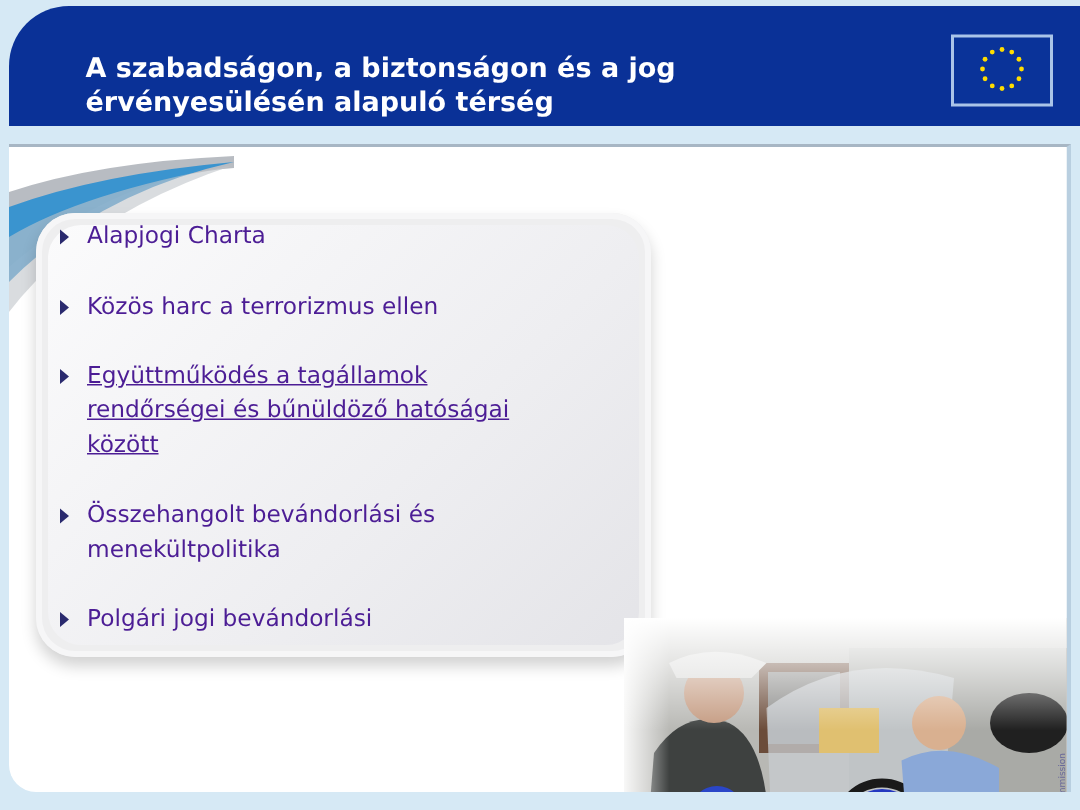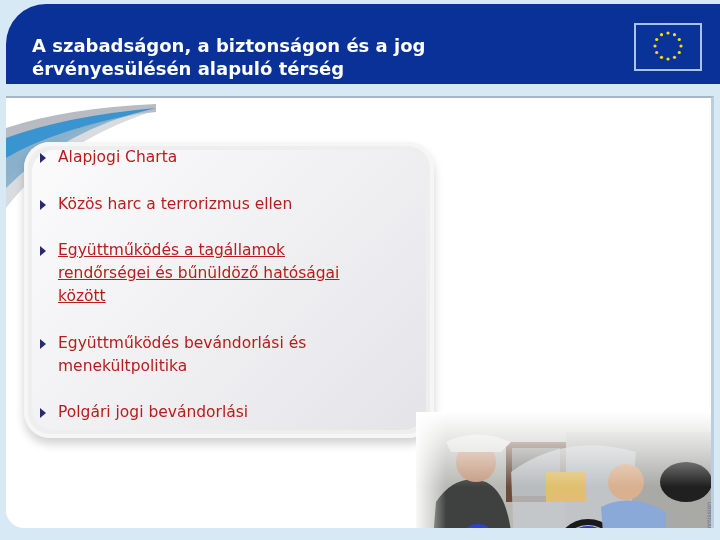--- a/index.html
+++ b/index.html
@@ -11,21 +11,21 @@
     }
     .title-bar {
       position: absolute;
       left: 6px; top: 4px;
       width: 714px; height: 80px;
       background: #0a3197;
       border-top-left-radius: 40px;
     }
     .title-text {
       position: absolute;
-      left: 26px; top: 30px;
+      left: 51px; top: 30px;
       color: #ffffff;
       font-family: "DejaVu Sans", sans-serif;
       font-weight: bold;
       font-size: 18px;
       line-height: 23px;
       white-space: pre-line;
     }
     .eu-flag {
       position: absolute;
       left: 628px; top: 19px;
@@ -60,21 +60,21 @@
       position: absolute;
       left: 8px; top: 8px; right: 8px; bottom: 8px;
       border-radius: 22px;
       background: linear-gradient(135deg, #fbfbfc 0%, #eeeef1 60%, #e4e4e8 100%);
     }
     .bullet-list { list-style: none; position: absolute; left: 34px; top: 54px; }
     .bullet-item {
       position: absolute;
       left: 0;
       width: 340px;
-      color: #b91c1c;
+      color: #4c1d95;
       font-family: "DejaVu Sans", sans-serif;
       font-size: 15.5px;
       line-height: 23px;
       padding-left: 20px;
     }
     .bullet-arrow {
       position: absolute;
       left: 2px; top: 7px;
       width: 0; height: 0;
       border-left: 6px solid #2a2a6e;
@@ -175,19 +175,19 @@
   <li class="bullet-item" style="top:193px;">
     <span class="bullet-arrow"></span>
     <span>Közös harc a terrorizmus ellen</span>
   </li>
   <li class="bullet-item" style="top:239px;text-decoration:underline;">
     <span class="bullet-arrow"></span>
     <span>Együttműködés a tagállamok rendőrségei és bűnüldöző hatóságai között</span>
   </li>
   <li class="bullet-item" style="top:332px;">
     <span class="bullet-arrow"></span>
-    <span>Együttműködés bevándorlási és menekültpolitika</span>
+    <span>Összehangolt bevándorlási és menekültpolitika</span>
   </li>
   <li class="bullet-item" style="top:401px;">
     <span class="bullet-arrow"></span>
     <span>Polgári jogi bevándorlási</span>
   </li>
 </ul>
 
 </body></html>

